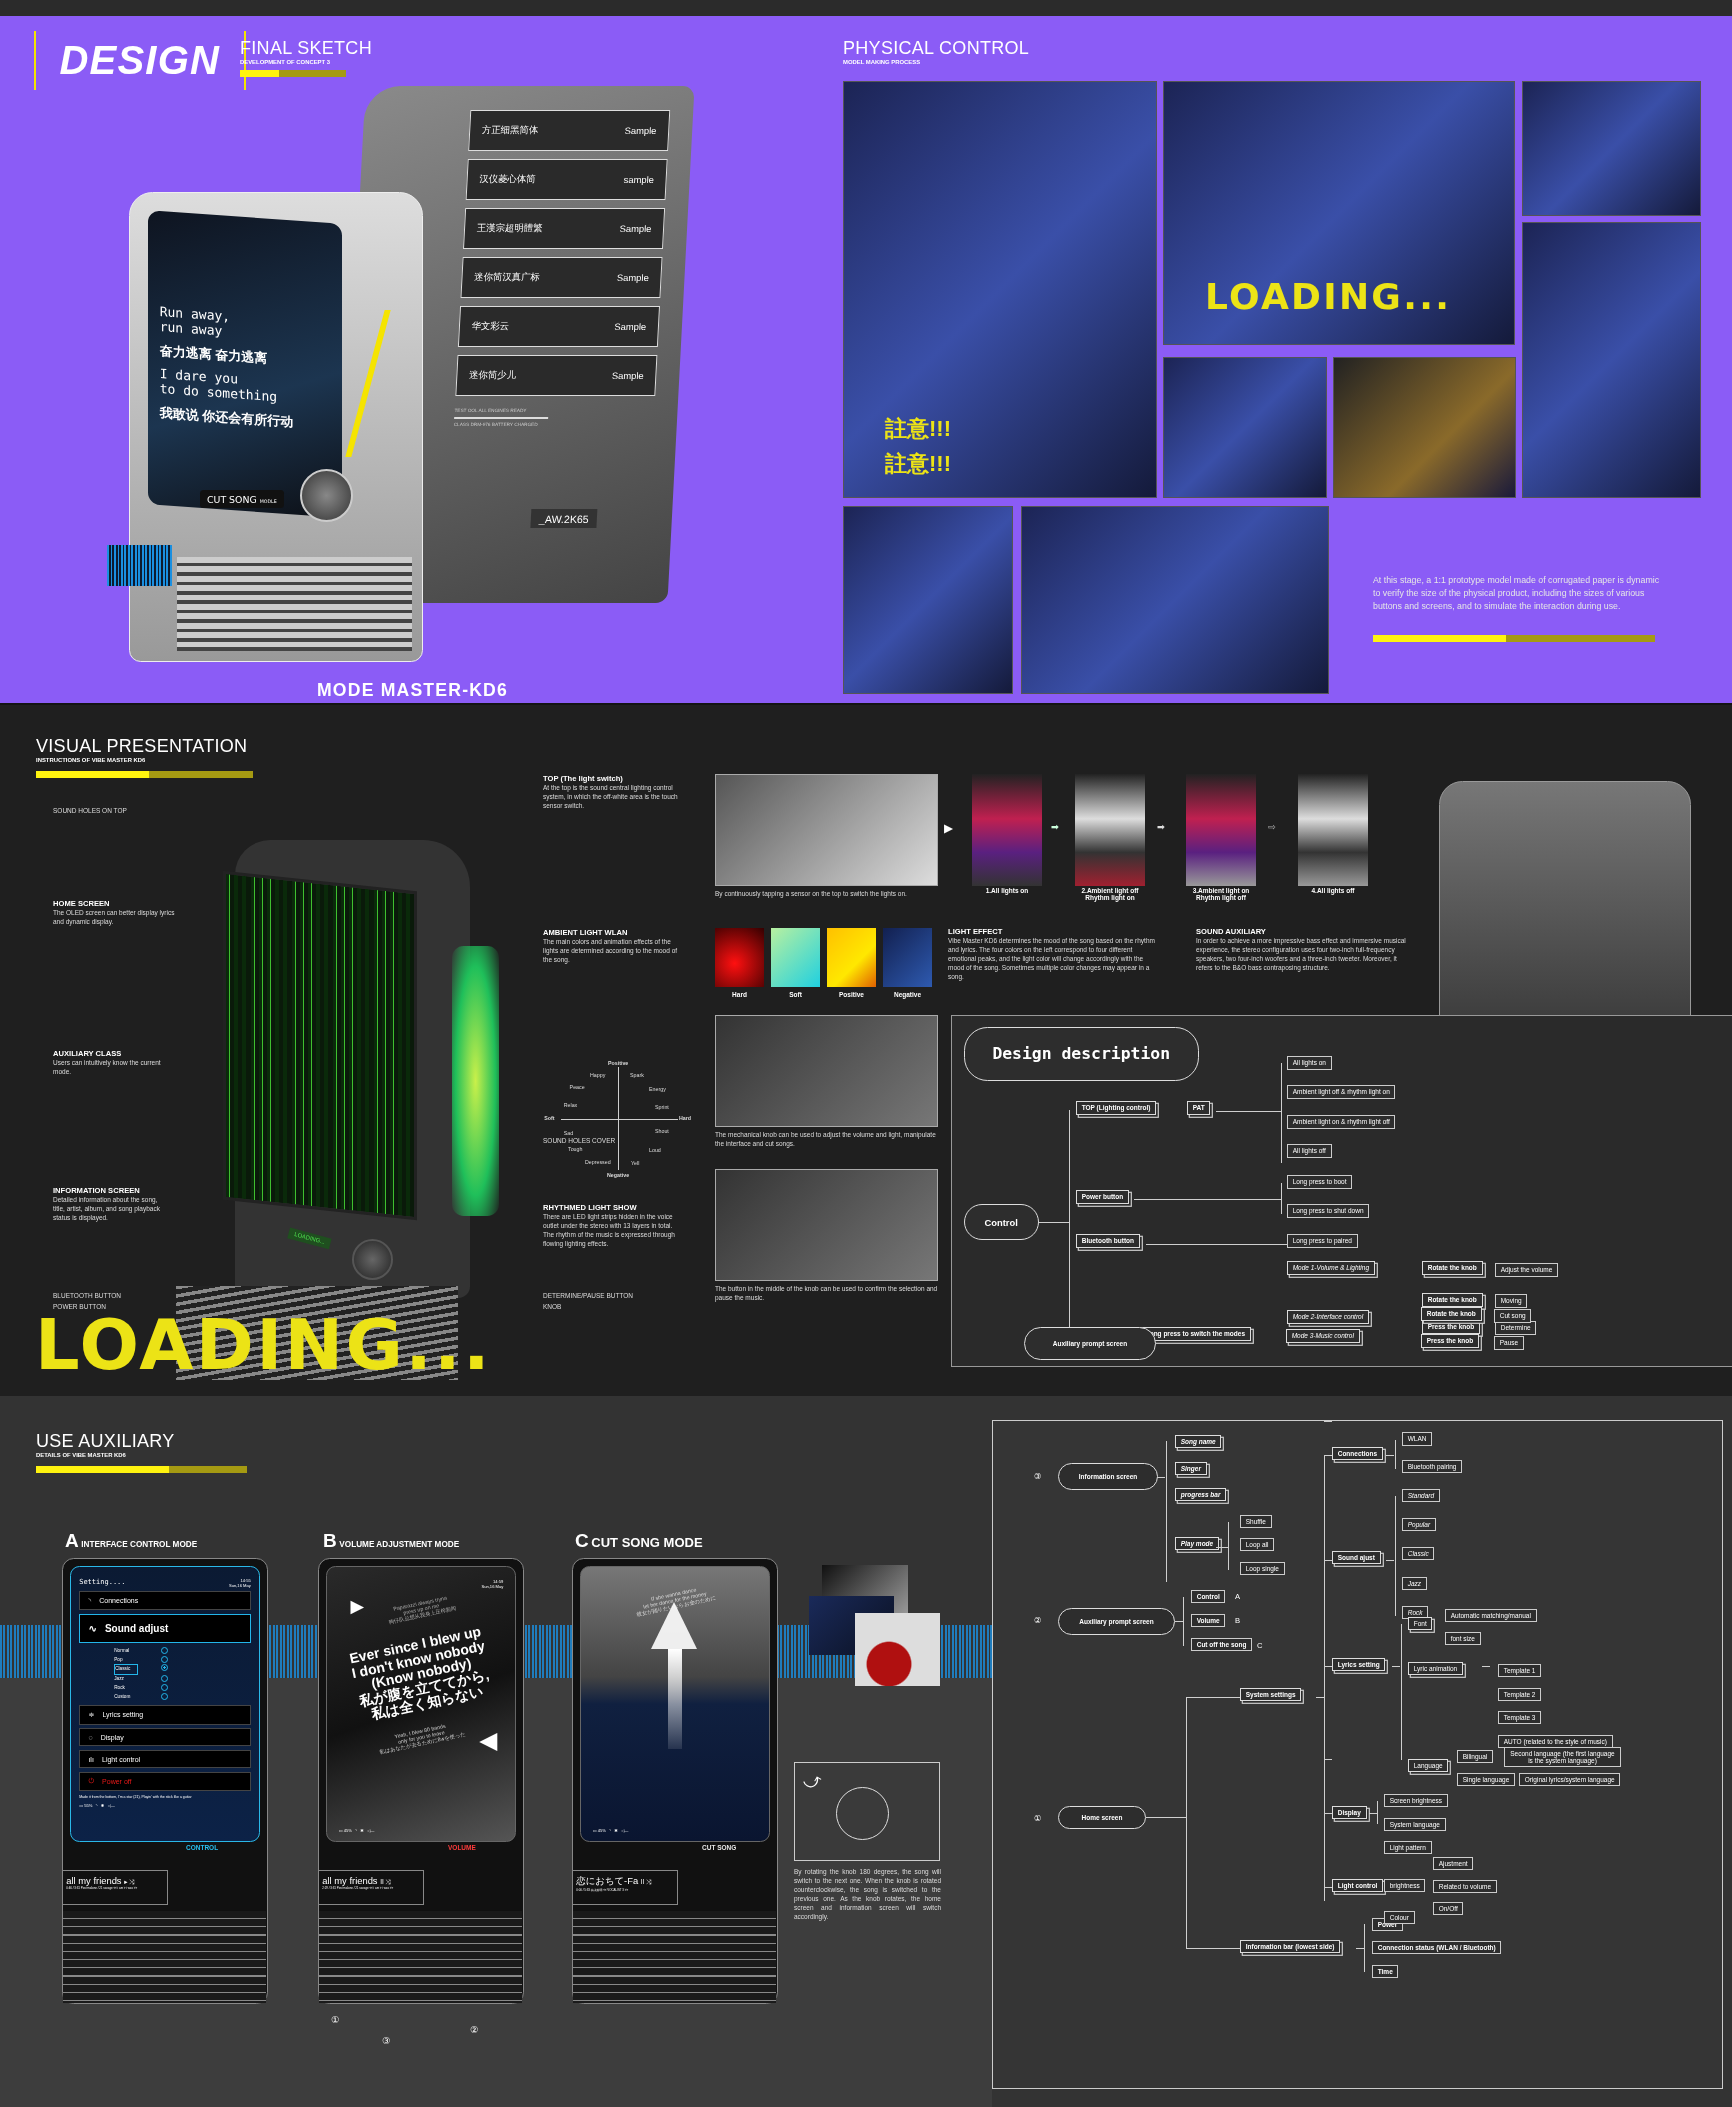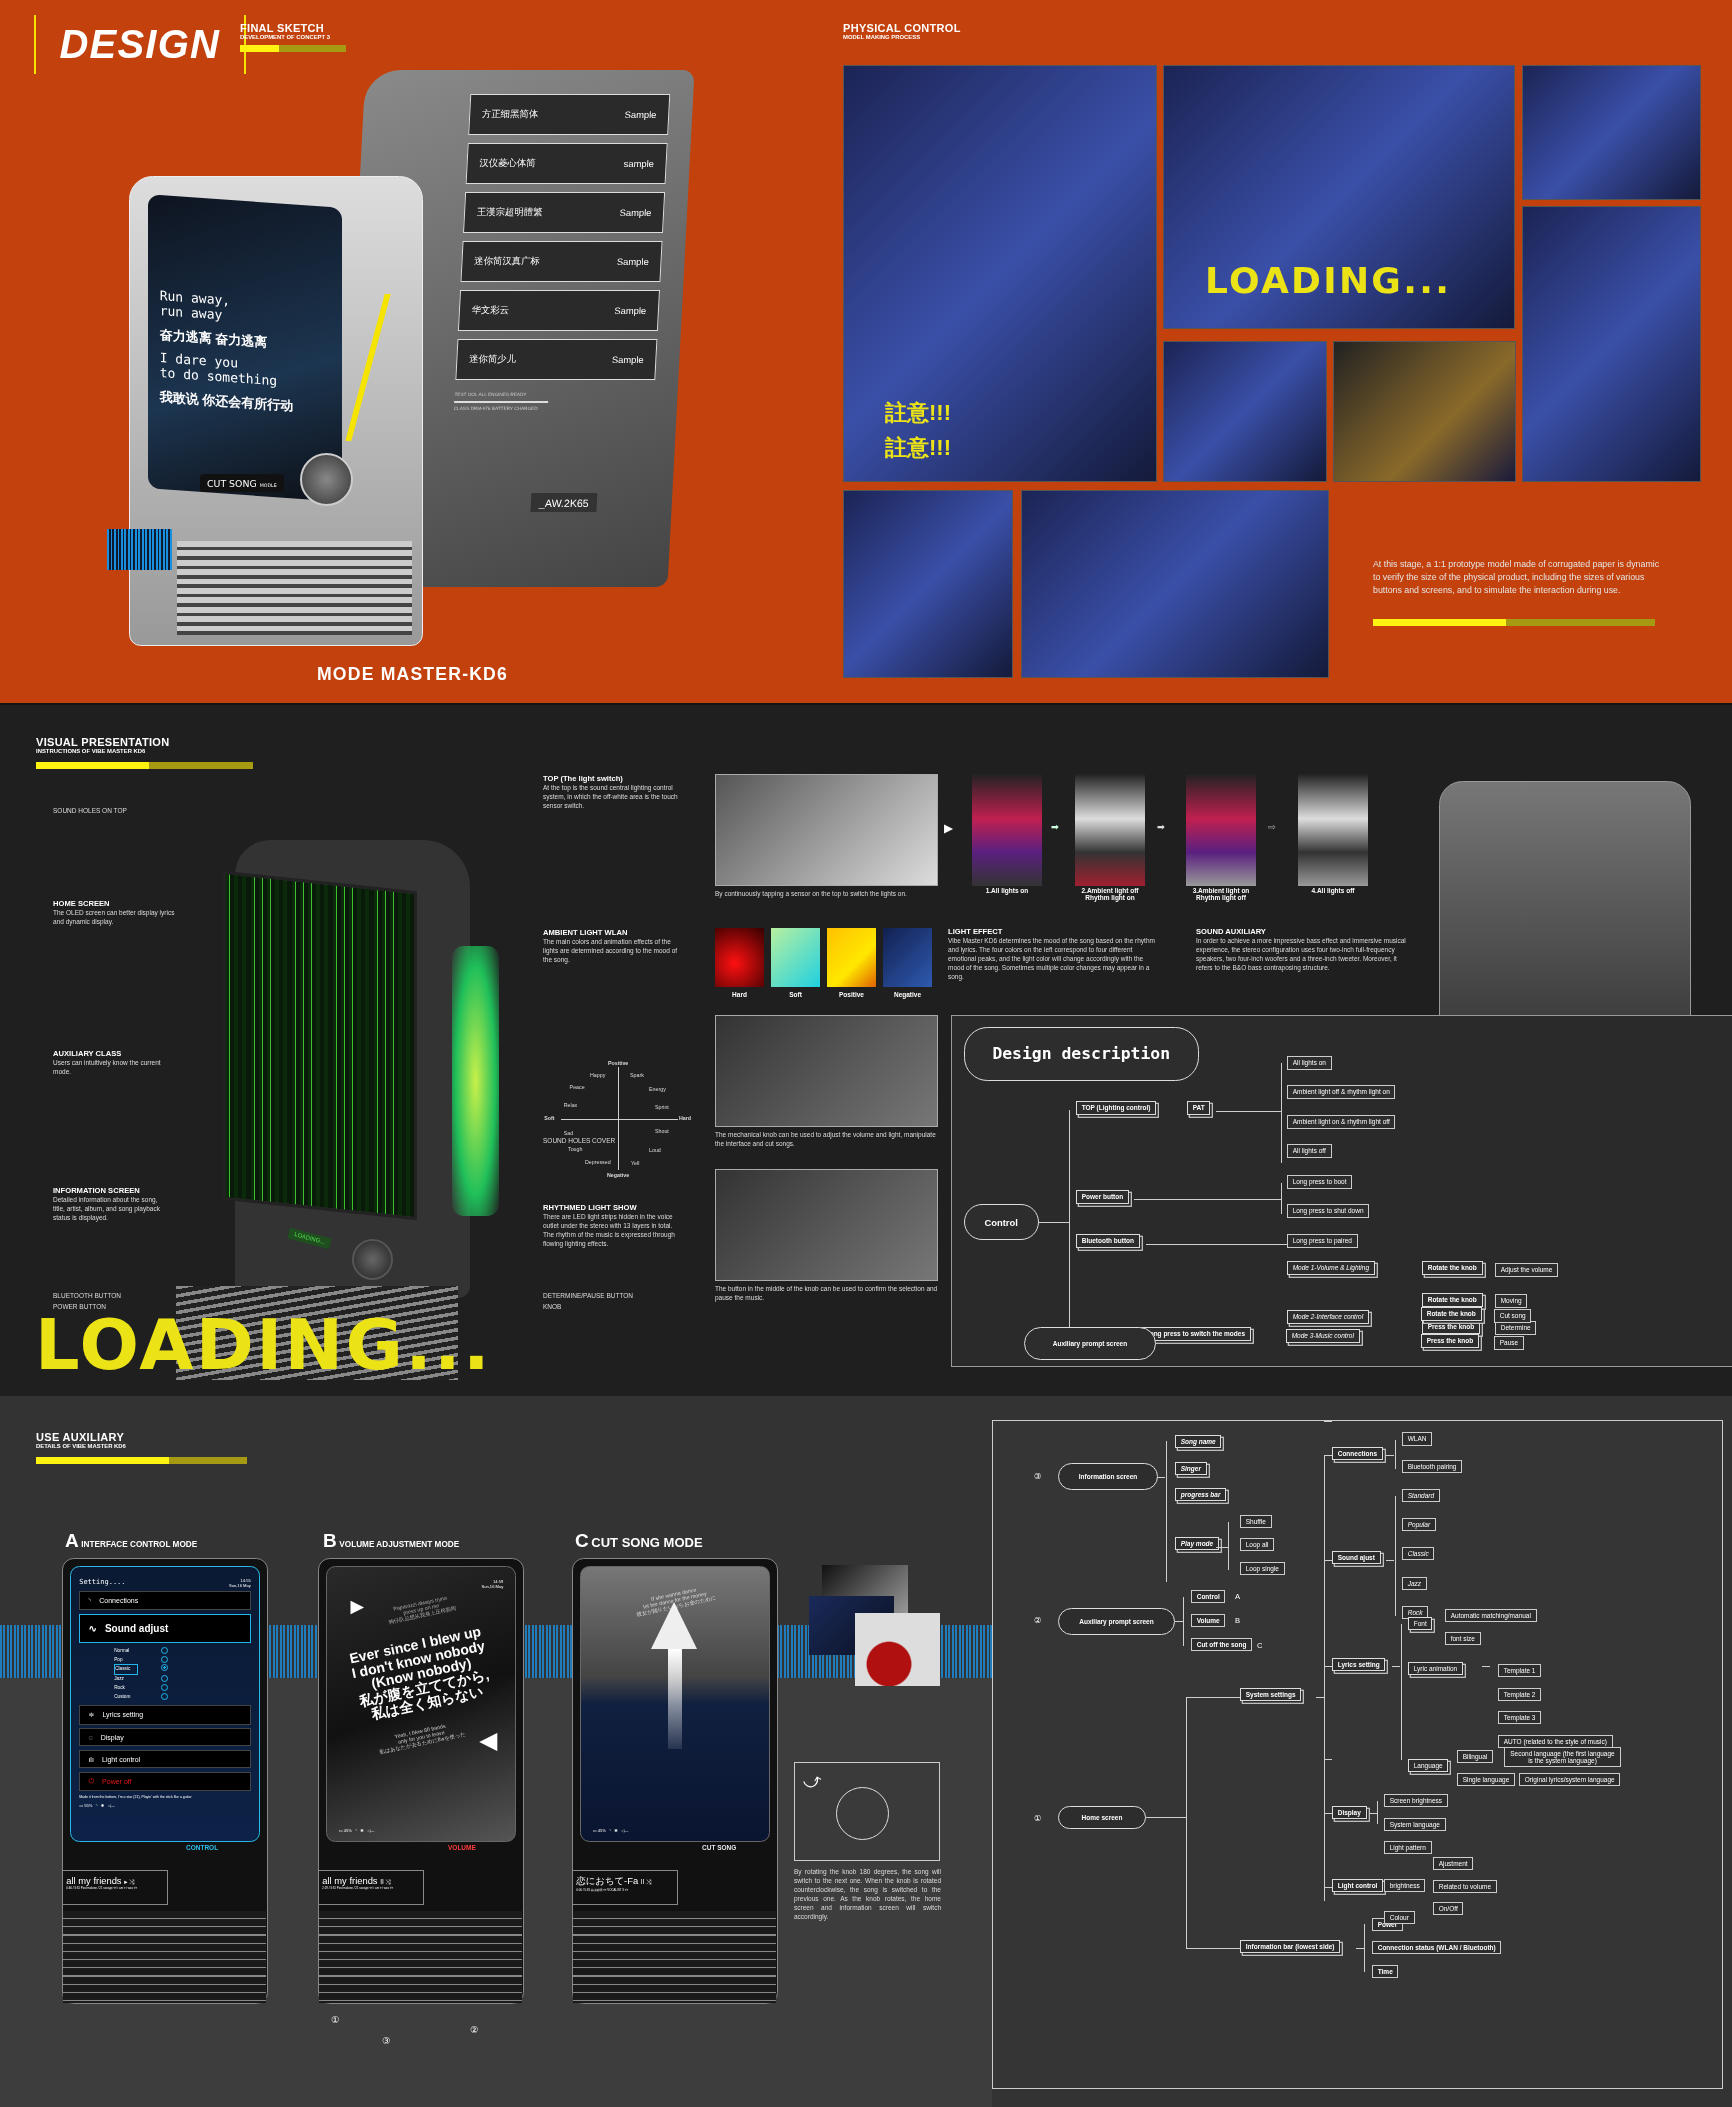--- a/index.html
+++ b/index.html
@@ -1,21 +1,21 @@
 <!DOCTYPE html>
 <html style="font-size:9.4px"><head>
 <meta charset="utf-8">
 <style>
 *{box-sizing:border-box;margin:0;padding:0}
 body{width:1733px;height:2108px;background:#2b2b2b;font-family:"Liberation Sans",sans-serif;color:#fff;position:relative;overflow:hidden}
 .abs{position:absolute}
-.sec1{left:0;top:0;width:1733px;height:820px;background:#c2410c}
+.sec1{left:0;top:16px;width:1733px;height:820px;background:#8b5cf6}
 .sec2{left:0;top:703px;width:1733px;height:693px;background:#1f1f1f;border-top:2.3px solid #141414}
 .sec3{left:0;top:1396px;width:1733px;height:712px;background:#333}
-.hd-title{font-family:"Liberation Sans",sans-serif;font-weight:700;font-size:11px;letter-spacing:0.3px}
+.hd-title{font-family:"Liberation Sans",sans-serif;font-weight:400;font-size:18px;letter-spacing:0.3px}
 .hd-sub{font-size:5.9px;font-weight:700}
 .ybar{height:7px;width:217px;background:#a59a12;position:relative}
 .ybar span{position:absolute;left:0;top:0;height:100%;width:44%;background:#fff30f}
 .design-box{border-left:2.3px solid #f5e400;border-right:2.3px solid #f5e400;padding:0 23.5px;height:59px;display:flex;align-items:center}
 .design-box:before,.design-box:after{content:""}
 .design-word{font-weight:700;font-style:italic;font-size:40px;letter-spacing:1.2px}
 .photo{background:linear-gradient(135deg,#1c2455,#3a4fa8 50%,#141a3a);border:0.6px solid #555;overflow:hidden}
 .loading{font-weight:900;color:#ece316;letter-spacing:2.3px;font-family:"DejaVu Sans",sans-serif}
 .para{font-size:8.8px;line-height:1.45;color:#e6e6e6}
 .lbl{font-size:7.6px;font-weight:700}

